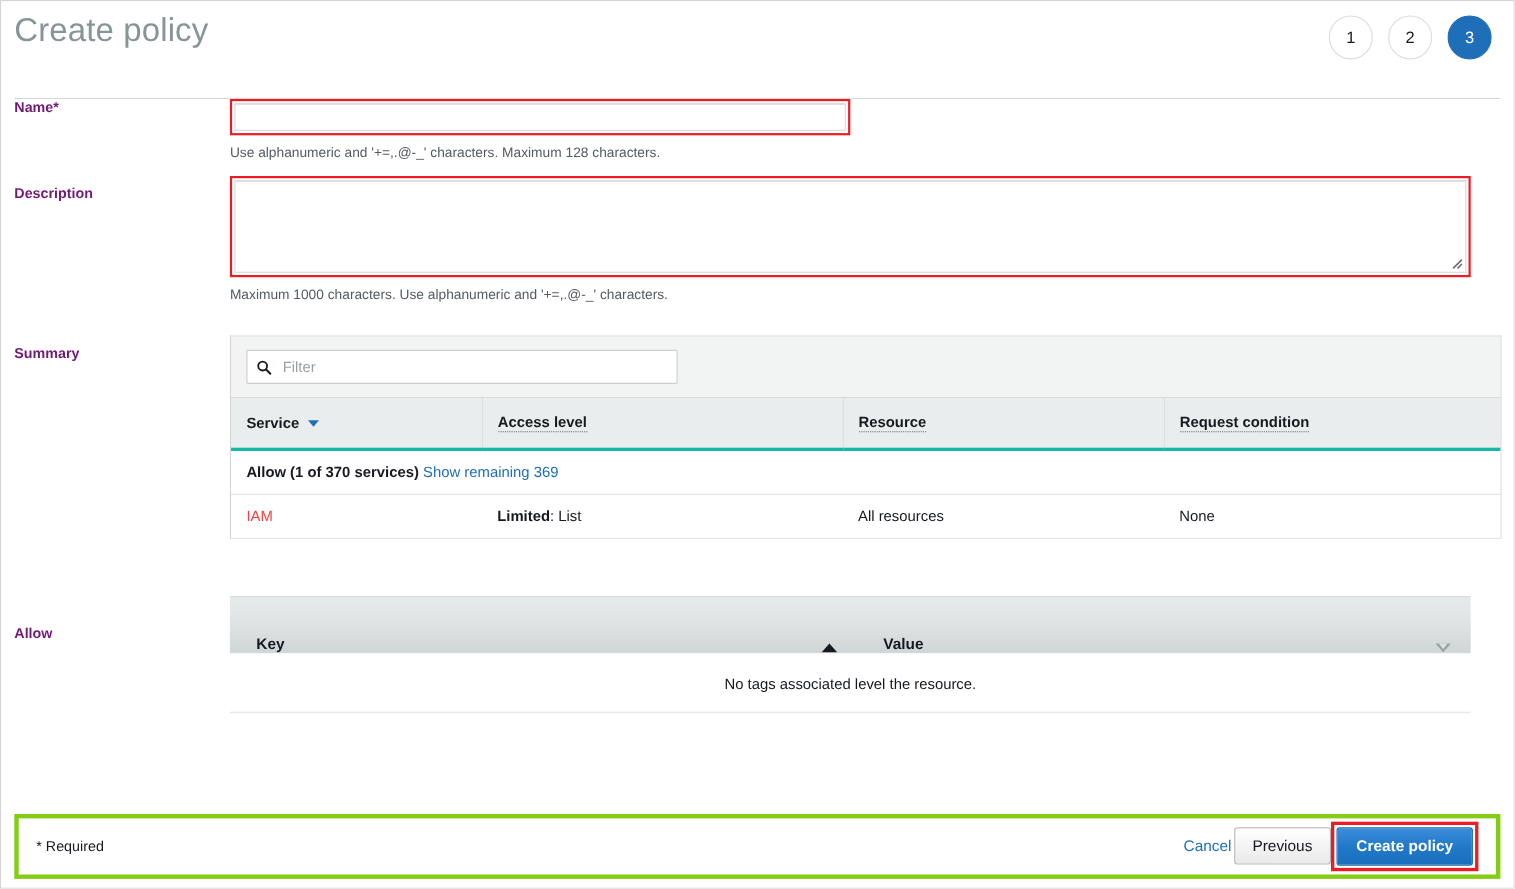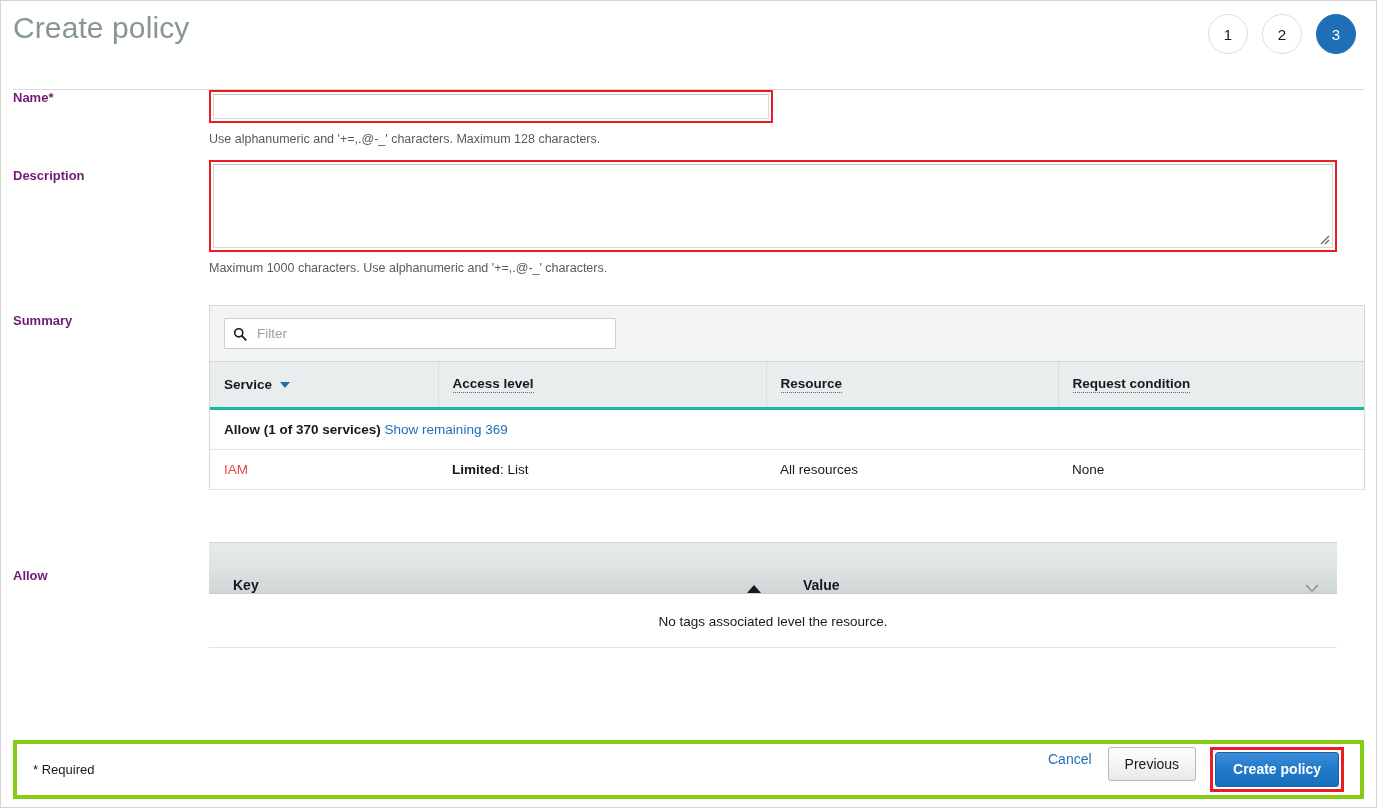--- a/index.html
+++ b/index.html
@@ -309,22 +309,21 @@
     align-items: center;
     padding: 0 16px;
   }
   .required-note {
     font-size: 13px;
     color: #16191f;
   }
   .footer-actions {
     margin-left: auto;
     display: flex;
-    align-items: flex-start;
-    gap: 14px;
+    align-items: center;
   }
   .btn-cancel {
     color: #1f6fb8;
     font-size: 14px;
     background: none;
     border: none;
     cursor: pointer;
     font-family: "Liberation Sans", sans-serif;
     padding: 4px 2px;
   }

